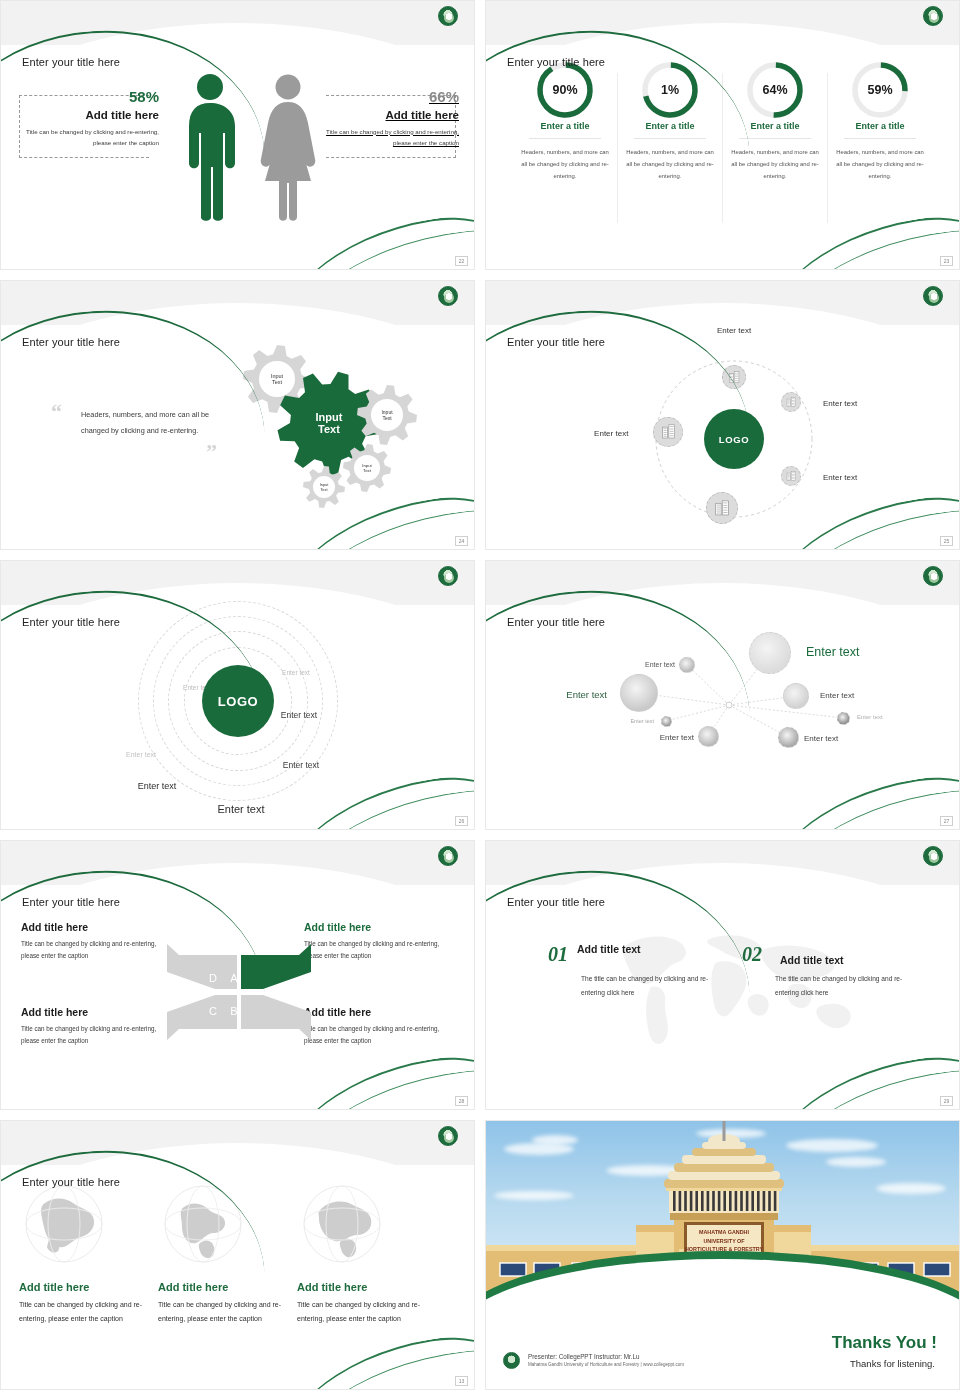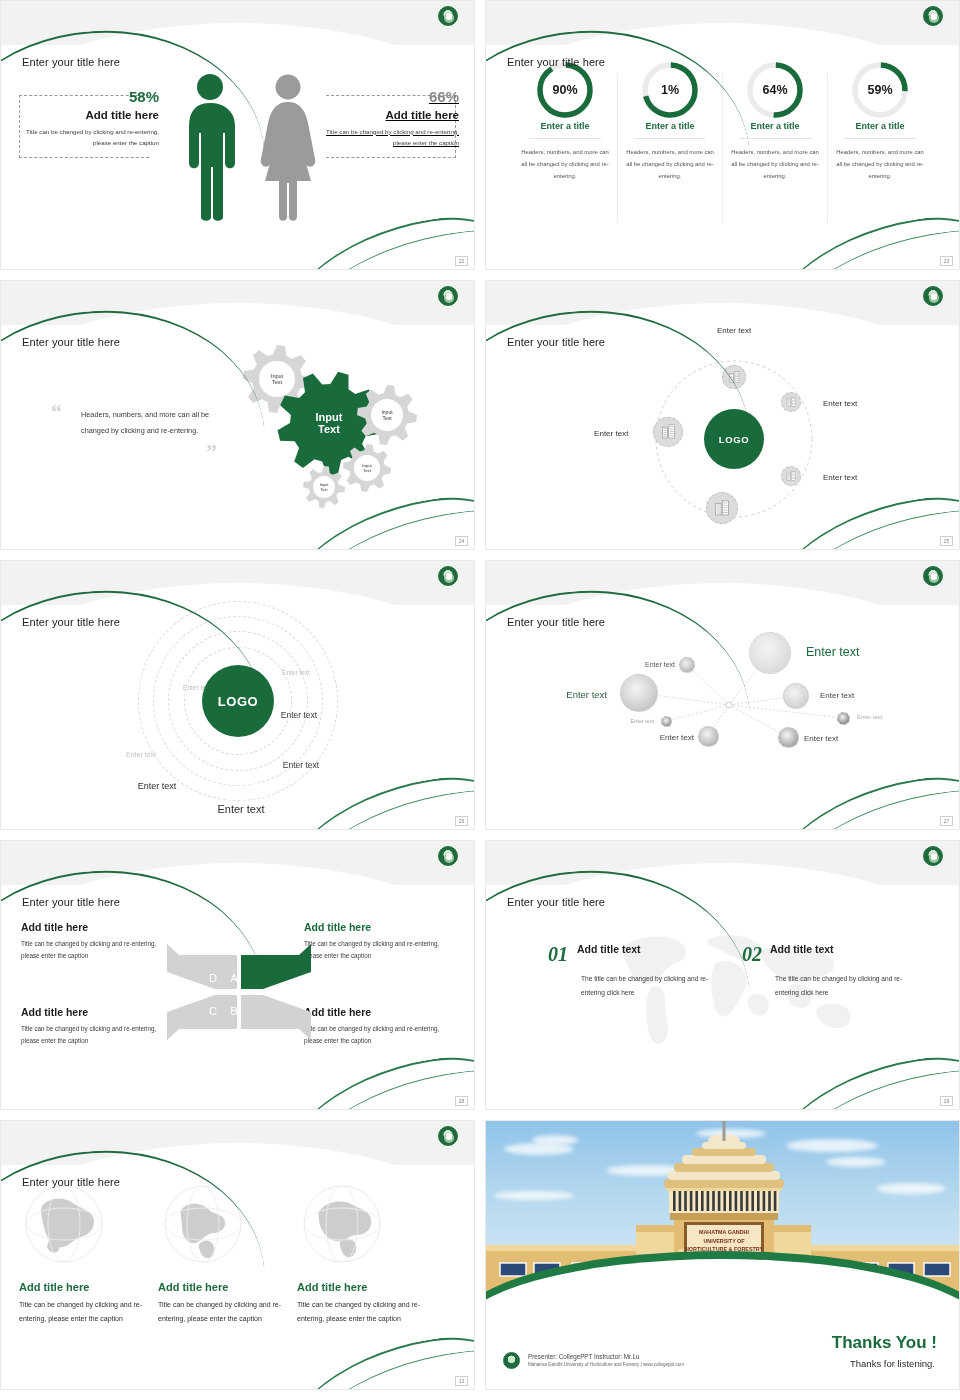--- a/index.html
+++ b/index.html
@@ -560,21 +560,21 @@
       <div class="num-blk" style="left:62px;width:180px">
         <div style="display:flex;align-items:flex-start;gap:9px">
           <div class="num">01</div>
           <div>
             <div class="num-h">Add title text</div>
           </div>
         </div>
         <div class="num-p" style="margin-left:33px;width:140px">The title can be changed by clicking and re-entering click here</div>
       </div>
       <div class="num-blk" style="left:256px;width:180px">
-        <div style="display:flex;align-items:flex-start;gap:8px">
+        <div style="display:flex;align-items:flex-end;gap:18px">
           <div class="num">02</div>
           <div>
             <div class="num-h">Add title text</div>
           </div>
         </div>
         <div class="num-p" style="margin-left:33px;width:140px">The title can be changed by clicking and re-entering click here</div>
       </div>
     </div>
     <div class="pagenum">29</div>
   </div>

